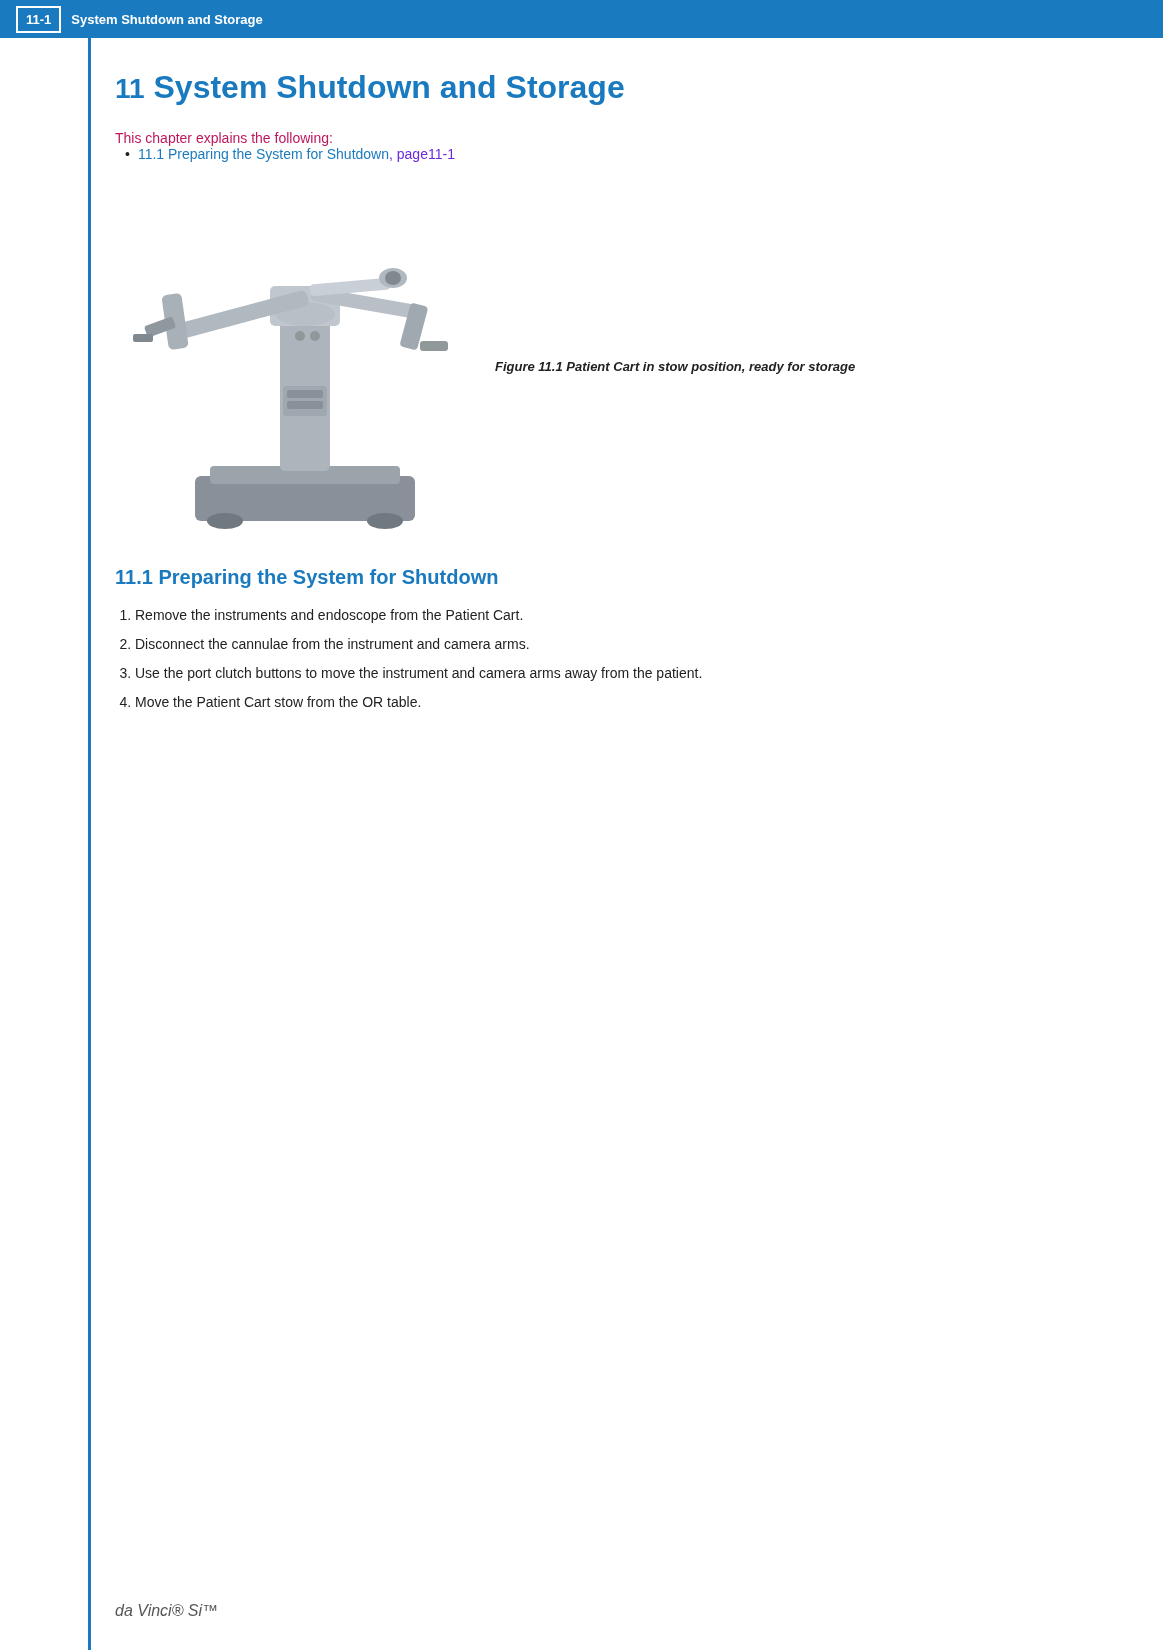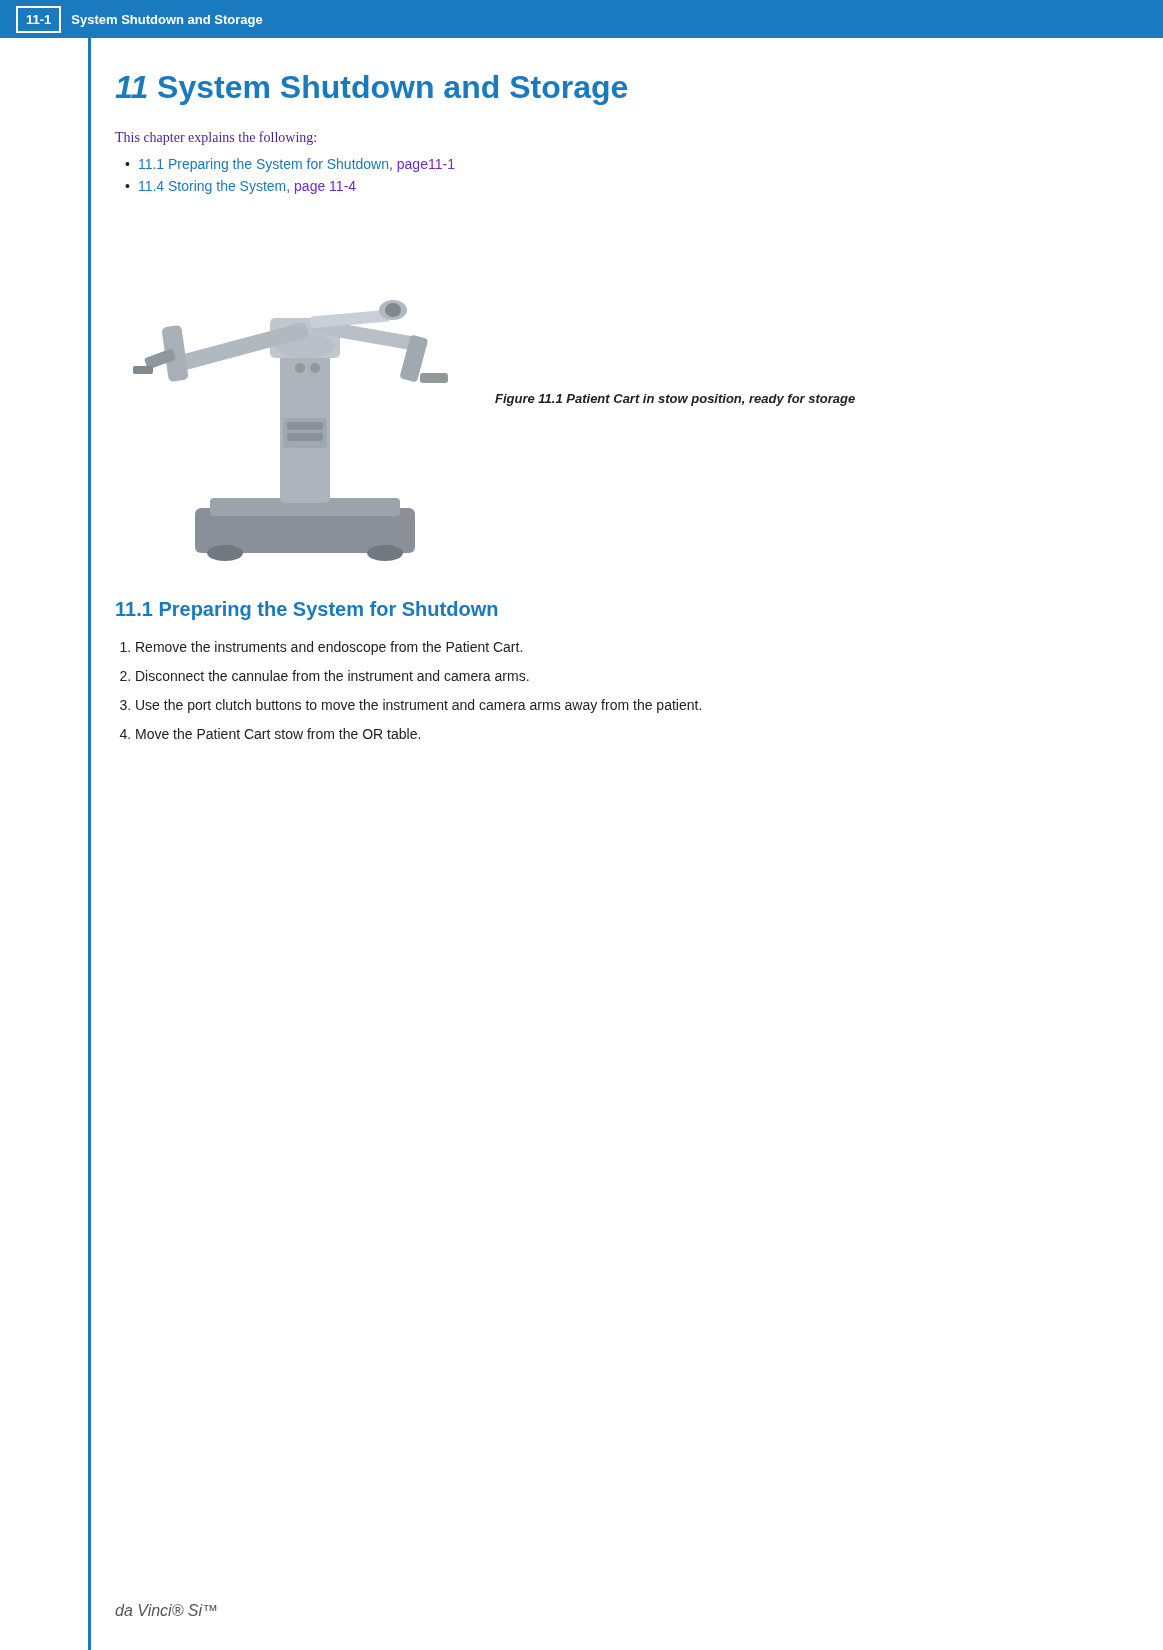--- a/index.html
+++ b/index.html
@@ -70,32 +70,29 @@
     
     .chapter-title {
       font-size: 32px;
       font-weight: bold;
       color: #1a7abf;
       margin-bottom: 24px;
       line-height: 1.2;
     }
 
     .chapter-num {
-      font-size: 32px;
-      font-weight: bold;
-      color: #1a7abf;
-      font-style: italic;
+      font-size: 28px;
+      font-weight: bold;
+      color: #1a7abf;
     }
 
     
     .intro-text {
       font-size: 14px;
-      color: #4c1d95;
-      margin-bottom: 10px;
-      font-family: Liberation Serif, serif;
+      color: #be185d;
     }
 
     
     .toc-list {
       list-style: none;
       margin-bottom: 24px;
       margin-left: 10px;
     }
 
     .toc-list li {
@@ -196,24 +193,20 @@
     <span class="chapter-num">11</span>
     <span> System Shutdown and Storage</span>
   </div>
 
   <p class="intro-text">This chapter explains the following:</p>
 
   <ul class="toc-list">
     <li>
       <a class="toc-link" href="#">11.1 Preparing the System for Shutdown</a>
         <span class="toc-text">, page<span>11-1</span></span>
-    </li>
-    <li>
-      <a class="toc-link" href="#">11.4 Storing the System</a>
-        <span class="toc-text">, page <span>11-4</span></span>
     </li>
   </ul>
 
   <div class="figure-container">
 
     <svg class="robot-svg" viewBox="0 0 380 350" xmlns="http://www.w3.org/2000/svg">
 
       <rect x="80" y="290" width="220" height="45" rx="6" fill="#8a9099"></rect>
       <rect x="95" y="280" width="190" height="18" rx="4" fill="#9ba3ab"></rect>
 

